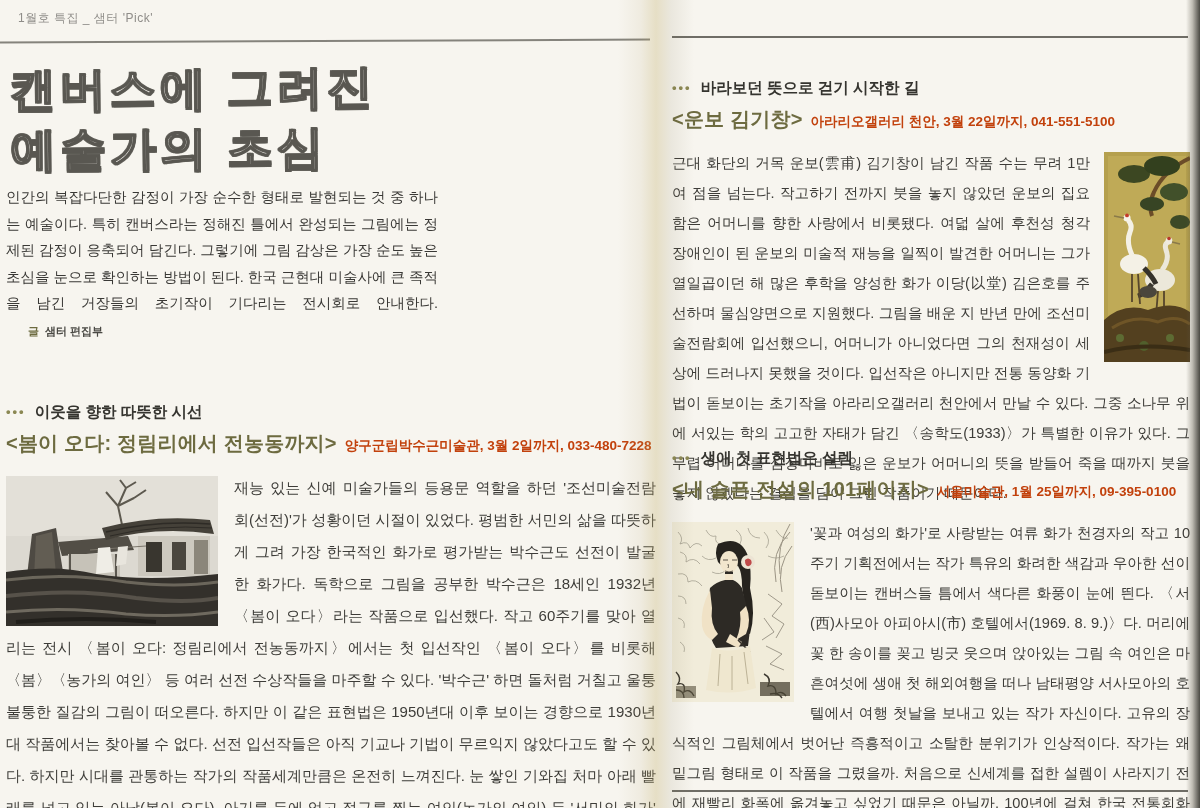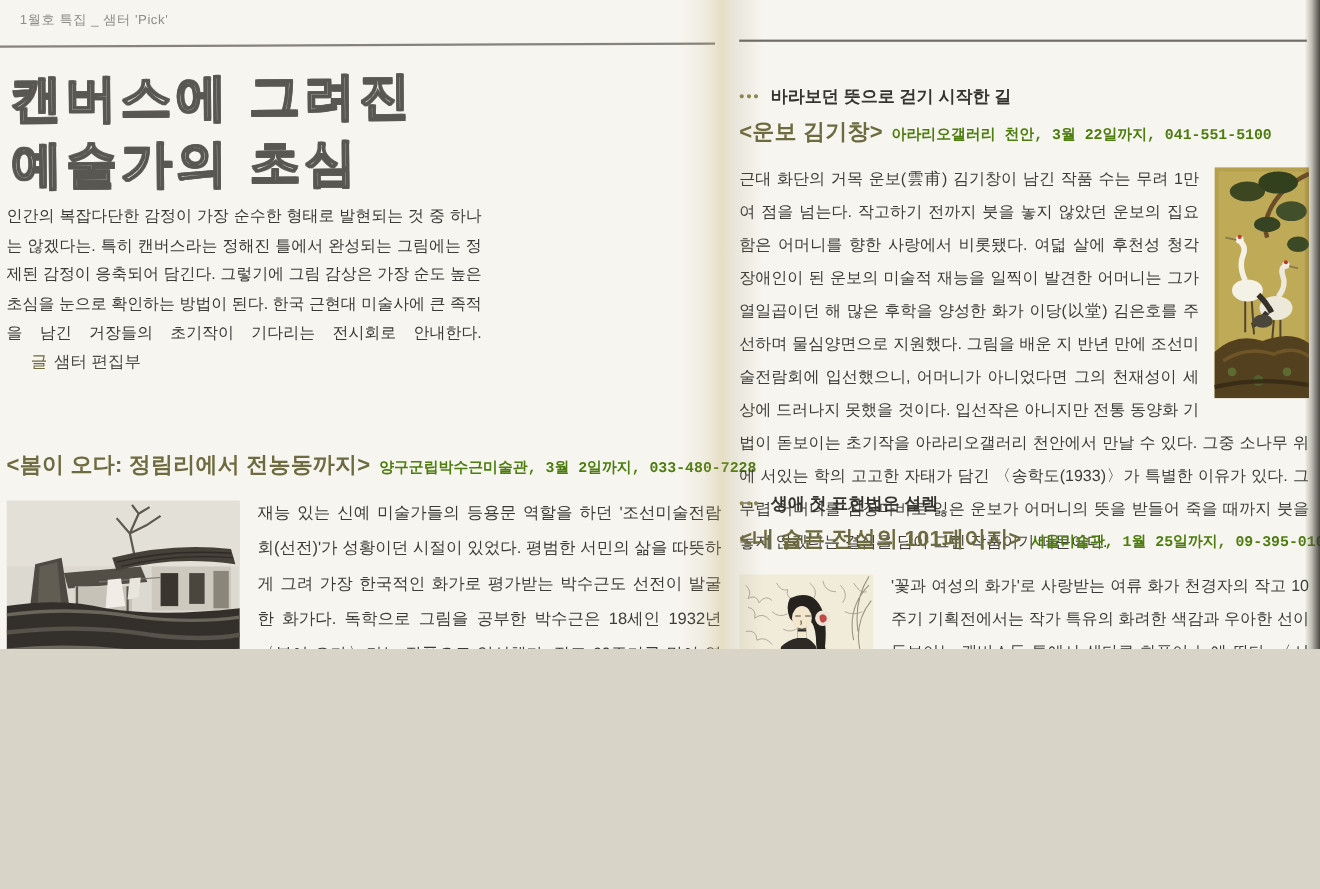--- a/index.html
+++ b/index.html
@@ -1,18 +1,18 @@
 <!DOCTYPE html>
 <html><head>
 <meta charset="utf-8">
 <style>
   * { margin:0; padding:0; box-sizing:border-box; }
   html,body { background:#d8d4c8; }
   #spread {
-    position:relative; width:1200px; height:590px; overflow:hidden;
+    position:relative; width:1200px; height:808px; overflow:hidden;
     background:#f7f5ef;
     font-family:"Liberation Sans","DejaVu Sans",sans-serif;
     color:#3d3c38;
   }
   
   .gutter {
     position:absolute; left:618px; top:0; width:76px; height:808px; pointer-events:none;
     background:linear-gradient(90deg, rgba(0,0,0,0) 0%, rgba(170,150,90,0.10) 30%,
                rgba(190,170,100,0.30) 50%, rgba(120,110,70,0.10) 70%, rgba(0,0,0,0) 100%);
   }
@@ -34,29 +34,29 @@
     -webkit-text-stroke:1.6px #595751;
     text-shadow:-1px -1px 0 #6a6862, 1px -1px 0 #6a6862, -1px 1px 0 #6a6862, 1px 1px 0 #6a6862;
     transform:rotate(-0.5deg);
   }
   .big-title .t2 { display:block; }
 
   .intro {
     position:absolute; left:6px; top:184px; width:432px;
     font-size:14.5px; line-height:26.5px; color:#3a3936; text-align:justify;
   }
-  .byline { white-space:nowrap; font-size:15px; font-weight:normal; color:#4a4944; padding-left:22px; }
+  .byline { white-space:nowrap; font-size:11px; font-weight:bold; color:#4a4944; padding-left:22px; }
   .byline .pre { margin-right:6px; color:#6d6b40; }
 
   .section { position:absolute; }
   .sec-head { font-size:15.5px; font-weight:bold; color:#35342f; }
   .dots { color:#8b8853; font-size:13px; letter-spacing:2px; margin-right:9px; vertical-align:1px; }
   .exh-line { margin-top:7px; white-space:nowrap; }
   .exh-title { font-size:20px; font-weight:bold; color:#6d6b40; letter-spacing:0.2px; }
-  .venue { font-size:13.5px; font-weight:bold; color:#4d7c0f; margin-left:8px;font-family:Liberation Mono, monospace; }
+  .venue { font-size:13.5px; font-weight:bold; color:#c2410c; margin-left:8px; }
   .body-text { margin-top:15px; text-align:justify; color:#3d3c38; }
   .sec1 .body-text { font-size:15px; line-height:32px; }
   .sec2 .body-text, .sec3 .body-text { font-size:14.6px; line-height:30px; }
 
   .img-left  { float:left;  margin:4px 16px 6px 0; }
   .img-right { float:right; margin:4px 0 6px 14px; }
   .art { display:block; }
 </style>
 </head>
 <body>
@@ -64,23 +64,24 @@
 <div id="spread">
 
   <div class="kicker">1월호 특집 _ 샘터 'Pick'</div>
   <div class="rule left-top"></div>
 
   <div class="big-title">
     <span class="t1">캔버스에 그려진</span>
     <span class="t2">예술가의 초심</span>
   </div>
 
-  <div class="intro"><span>인간의 복잡다단한 감정이 가장 순수한 형태로 발현되는 것 중 하나는 않겠다는. 특히 캔버스라는 정해진 틀에서 완성되는 그림에는 정제된 감정이 응축되어 담긴다. 그렇기에 그림 감상은 가장 순도 높은 초심을 눈으로 확인하는 방법이 된다. 한국 근현대 미술사에 큰 족적을 남긴 거장들의 초기작이 기다리는 전시회로 안내한다.</span><span class="byline"><span class="pre">글</span><span>샘터 편집부</span></span></div>
+  <div class="intro"><span>인간의 복잡다단한 감정이 가장 순수한 형태로 발현되는 것 중 하나는 예술이다. 특히 캔버스라는 정해진 틀에서 완성되는 그림에는 정제된 감정이 응축되어 담긴다. 그렇기에 그림 감상은 가장 순도 높은 초심을 눈으로 확인하는 방법이 된다. 한국 근현대 미술사에 큰 족적을 남긴 거장들의 초기작이 기다리는 전시회로 안내한다.</span><span class="byline"><span class="pre">글</span><span>샘터 편집부</span></span></div>
 
   <div class="section sec1" style="left:6px; top:402px; width:650px;">
+    <div class="sec-head"><span class="dots">•••</span><span>이웃을 향한 따뜻한 시선</span></div>
     <div class="exh-line"><span class="exh-title">&lt;봄이 오다: 정림리에서 전농동까지&gt;</span><span class="venue">양구군립박수근미술관, 3월 2일까지, 033-480-7228</span></div>
     <div class="body-text">
       <span class="img-left">
         <svg class="art" width="212" height="150" viewBox="0 0 212 150">
           <rect width="212" height="150" fill="#dcd9d1"></rect>
           <rect width="212" height="60" fill="#e3e0d8"></rect>
 
           <g stroke="#5d594f" stroke-width="2" fill="none">
             <path d="M118 58 L112 30 M112 30 L100 16 M112 30 L120 12 M120 12 L114 4 M120 12 L130 6 M112 30 L128 22 M128 22 L140 14"></path>
           </g>

